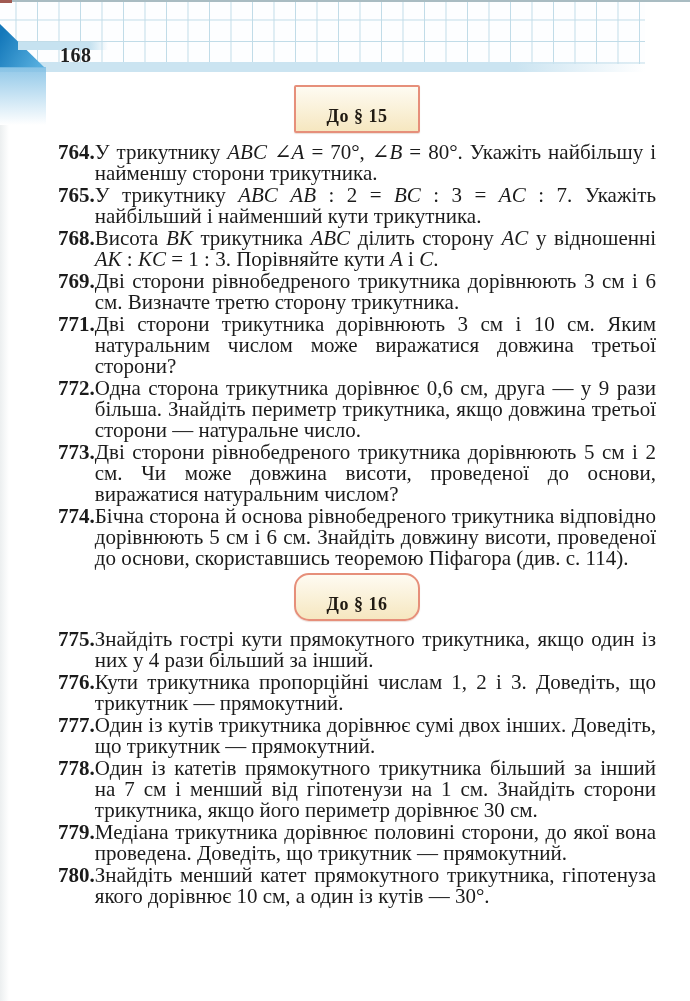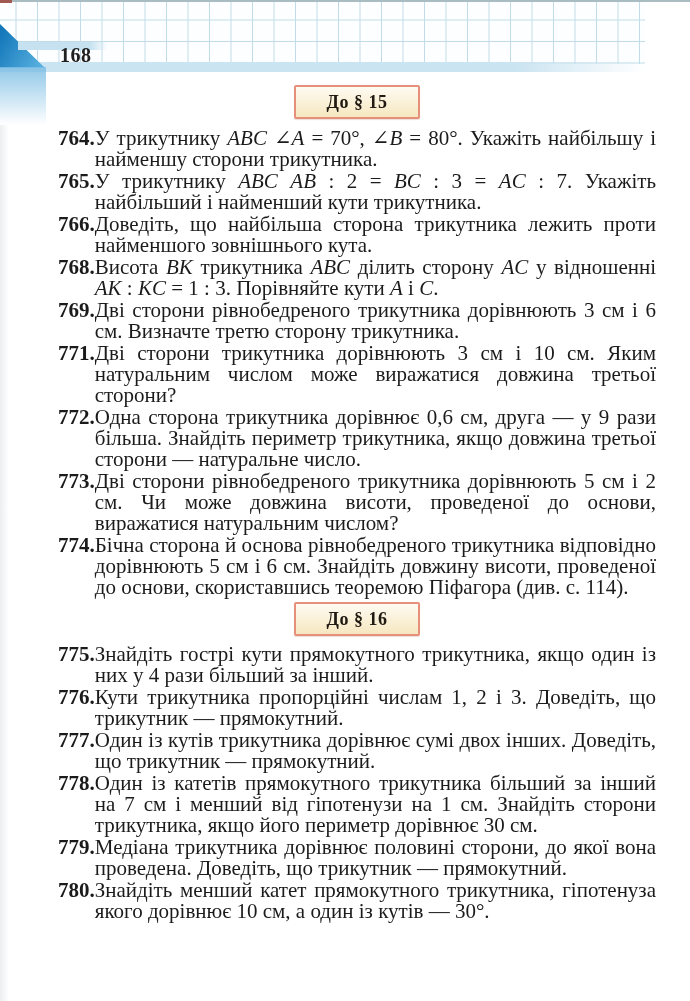--- a/index.html
+++ b/index.html
@@ -38,26 +38,26 @@
   .pagenum-band{
     position:absolute;left:18px;top:42px;width:90px;height:8px;
     background:linear-gradient(to right,#c6e2f0 0%,#c6e2f0 80%,rgba(198,226,240,0) 100%);
   }
   .page-number{
     position:absolute;left:60px;top:44px;font-size:20px;font-weight:bold;
     letter-spacing:.5px;color:#212121;
   }
   .content{position:absolute;left:58px;top:85px;width:598px;}
   .section-box{
-    width:122px;margin:0 auto 9px;padding:5px 0 4px;
+    width:122px;margin:0 auto 9px;padding:19px 0 4px;
     border:2px solid #e68f7a;border-radius:2px;
     background:linear-gradient(#fefbf2,#f6e7c0);
     text-align:center;box-shadow:0 1px 1px rgba(180,120,100,.25);
   }
-  .section-box.second{margin-top:4px;margin-bottom:8px;}
+  .section-box.second{margin-top:4px;margin-bottom:8px;border-radius:15px;}
   .section-label{font-size:18px;font-weight:bold;color:#201a12;letter-spacing:.5px;}
   .problems{width:100%;}
   .problem{display:flex;margin-bottom:1px;font-size:21px;line-height:21px;}
   .pnum{flex:0 0 34px;font-weight:bold;}
   .ptext{flex:1;text-align:justify;}
   .ptext i{font-style:italic;}
 </style>
 </head>
 <body>
 
@@ -78,24 +78,20 @@
         <span class="section-label">До § 15</span>
       </div>
       <div class="problems">
           <div class="problem">
             <span class="pnum">764.</span>
             <div class="ptext">У трикутнику <i>ABC</i> ∠<i>A</i> = 70°, ∠<i>B</i> = 80°. Укажіть найбільшу і найменшу сторони трикутника.</div>
           </div>
           <div class="problem">
             <span class="pnum">765.</span>
             <div class="ptext">У трикутнику <i>ABC</i> <i>AB</i> : 2 = <i>BC</i> : 3 = <i>AC</i> : 7. Укажіть найбільший і найменший кути трикутника.</div>
-          </div>
-          <div class="problem">
-            <span class="pnum">766.</span>
-            <div class="ptext">Доведіть, що найбільша сторона трикутника лежить проти найменшого зовнішнього кута.</div>
           </div>
           <div class="problem">
             <span class="pnum">768.</span>
             <div class="ptext">Висота <i>BK</i> трикутника <i>ABC</i> ділить сторону <i>AC</i> у відношенні <i>AK</i> : <i>KC</i> = 1 : 3. Порівняйте кути <i>A</i> і <i>C</i>.</div>
           </div>
           <div class="problem">
             <span class="pnum">769.</span>
             <div class="ptext">Дві сторони рівнобедреного трикутника дорівнюють 3 см і 6 см. Визначте третю сторону трикутника.</div>
           </div>
           <div class="problem">

